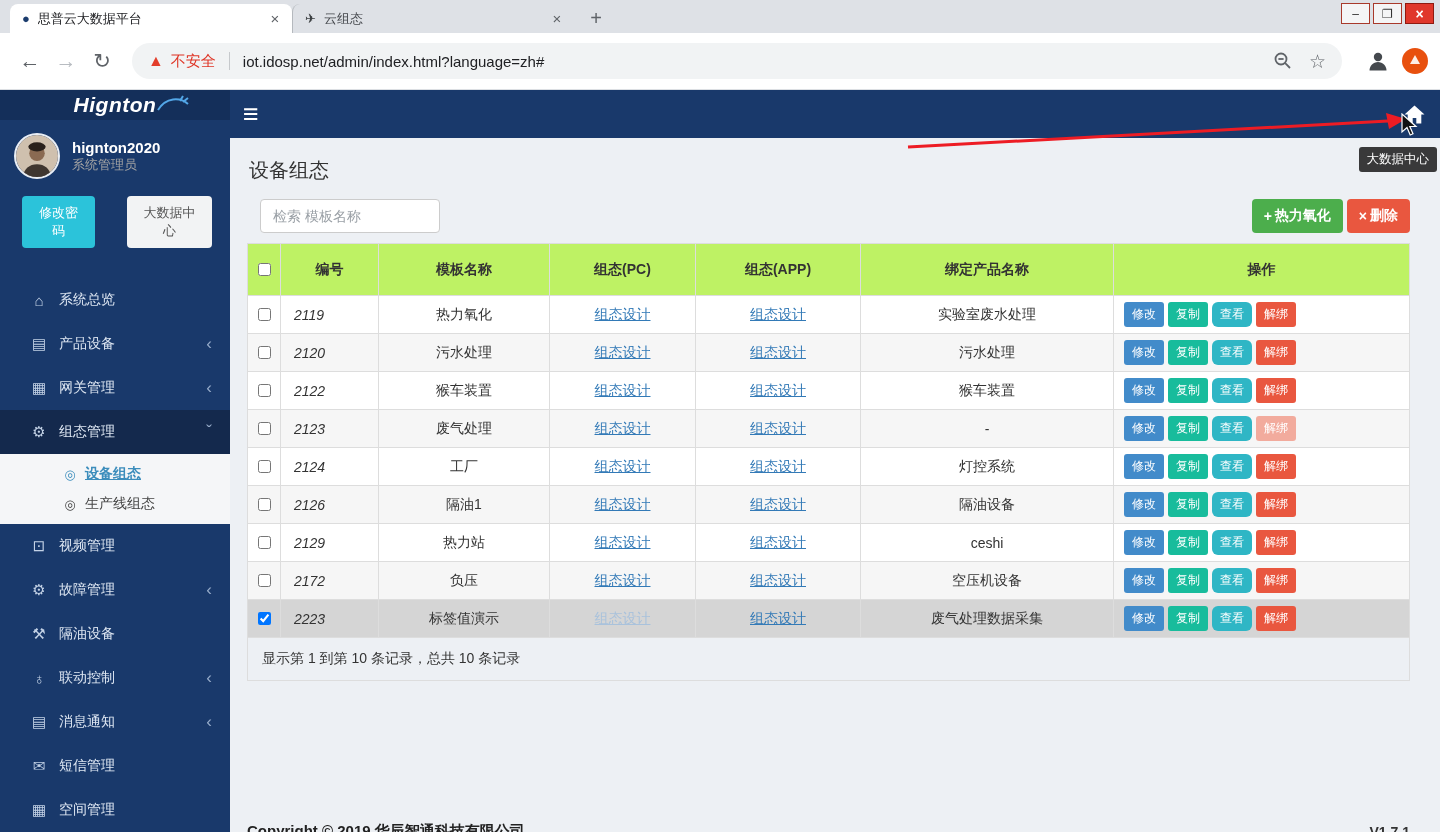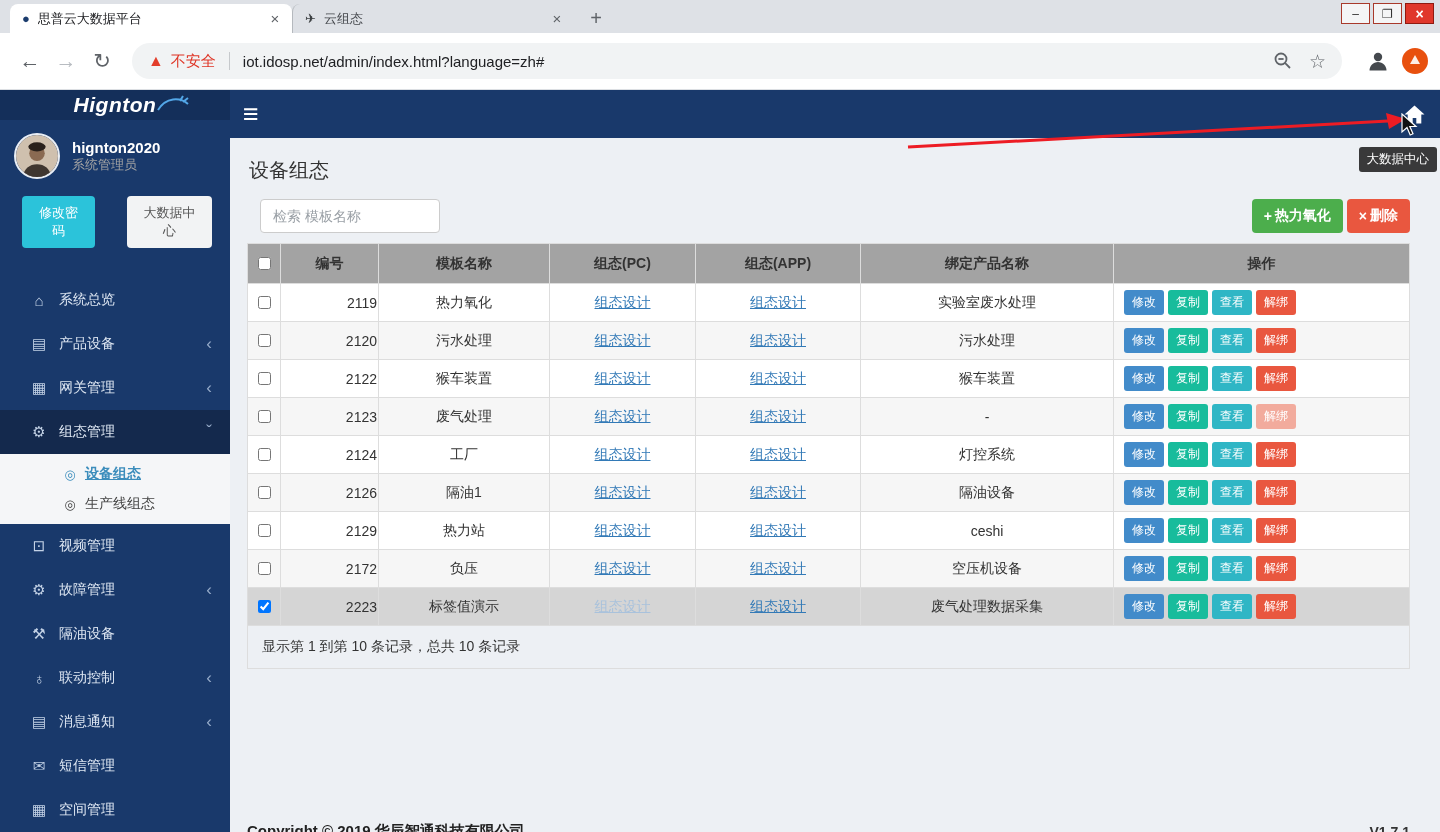--- a/index.html
+++ b/index.html
@@ -89,32 +89,32 @@
     padding:6px 12px;font-size:14px;color:#333;font-family:inherit;background:#fff;outline:none;}
   .search::placeholder{color:#9aa0a6;}
   .right-btns{margin-left:auto;display:flex;gap:4px;}
   .btn-green,.btn-red{border:none;border-radius:4px;color:#fff;font-size:14px;font-weight:bold;
     padding:8px 12px;display:flex;align-items:center;gap:3px;font-family:inherit;}
   .btn-green{background:var(--green);}
   .btn-red{background:var(--red);}
 
   table{width:100%;border-collapse:collapse;background:#fff;table-layout:fixed;}
   th,td{border:1px solid #ddd;font-size:14px;color:#333;overflow:hidden;white-space:nowrap;}
-  th{height:40px;font-weight:bold;text-align:center;background:#a3a3a3;}
+  th{height:52px;font-weight:bold;text-align:center;background:#bef264;}
   td{height:38px;text-align:center;}
-  td.col-id{text-align:right;padding-left:13px;}
+  td.col-id{text-align:left;padding-left:13px;font-style:italic;}
   tbody tr:nth-child(even){background:#f6f6f6;}
   tbody tr.selected{background:var(--selected-row);}
   a.cfg{color:var(--accent-blue);text-decoration:underline;cursor:pointer;}
   a.cfg.disabled{color:var(--link-disabled);}
   td.col-actions{text-align:left;padding-left:8px;}
   .act{display:inline-block;padding:4px 8px;border-radius:3px;color:#fff;font-size:12px;margin:0 2px;}
   .act-edit{background:var(--edit-blue);}
   .act-copy{background:var(--copy-teal);}
-  .act-view{background:var(--view-teal);}
+  .act-view{background:var(--view-teal);border-radius:6px;}
   .act-unbind{background:var(--red);}
   .act-unbind.disabled{background:var(--unbind-disabled);}
   .table-footer{border:1px solid #ddd;border-top:none;padding:12px 14px;font-size:14px;color:#333;}
 
   .copyright{position:absolute;left:17px;bottom:-9px;font-size:15px;font-weight:bold;color:#222;}
   .version{position:absolute;right:30px;bottom:-8px;font-size:14px;font-weight:bold;color:#333;}
 
   
   .overlay{position:absolute;left:0;top:0;width:1440px;height:832px;pointer-events:none;z-index:40;}
   .tooltip{position:absolute;top:147px;right:3px;background:rgba(25,25,25,.85);color:#fff;

